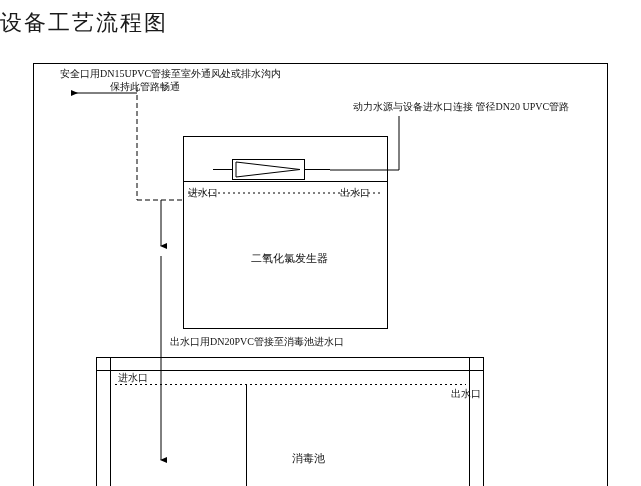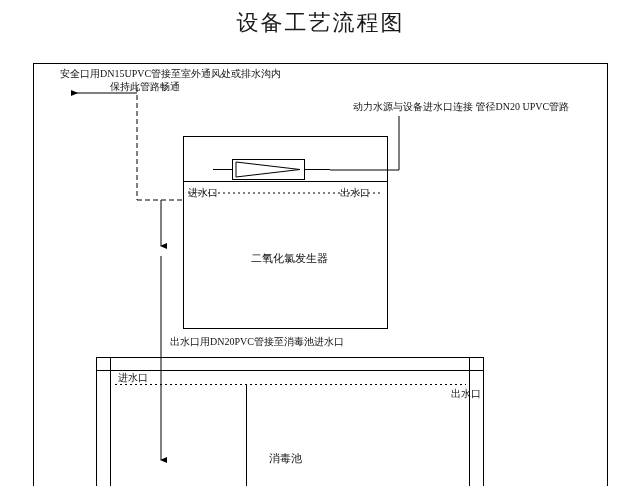--- a/index.html
+++ b/index.html
@@ -15,21 +15,21 @@
     width: 641px;
     height: 486px;
     background: #ffffff;
     overflow: hidden;
   }
   #title {
     position: absolute;
     top: 8px;
     left: 0;
     width: 641px;
-    text-align: center;
+    text-align: left;
     font-family: "Liberation Serif", serif;
     font-size: 22px;
     letter-spacing: 2px;
     color: #1a1a1a;
   }
   #canvas {
     position: absolute;
     top: 44px;
     left: 0;
     width: 641px;
@@ -103,16 +103,16 @@
     
     <div class="lbl" style="left:60px; top:7px;">安全口用DN15UPVC管接至室外通风处或排水沟内</div>
     <div class="lbl" style="left:110px; top:20px;">保持此管路畅通</div>
     <div class="lbl" style="left:353px; top:40px;text-align:center;">动力水源与设备进水口连接 管径DN20 UPVC管路</div>
     <div class="lbl" style="left:188px; top:126px;">进水口</div>
     <div class="lbl" style="left:340px; top:126px;">出水口</div>
     <div class="lbl mid" style="left:251px; top:192px;">二氧化氯发生器</div>
     <div class="lbl" style="left:170px; top:275px;">出水口用DN20PVC管接至消毒池进水口</div>
     <div class="lbl" style="left:118px; top:311px;">进水口</div>
     <div class="lbl" style="left:451px; top:327px;">出水口</div>
-    <div class="lbl mid" style="left:269px; top:392px;">消毒池</div>
+    <div class="lbl mid" style="left:292px; top:392px;">消毒池</div>
   </div>
 
 </div>
 
 </body></html>

